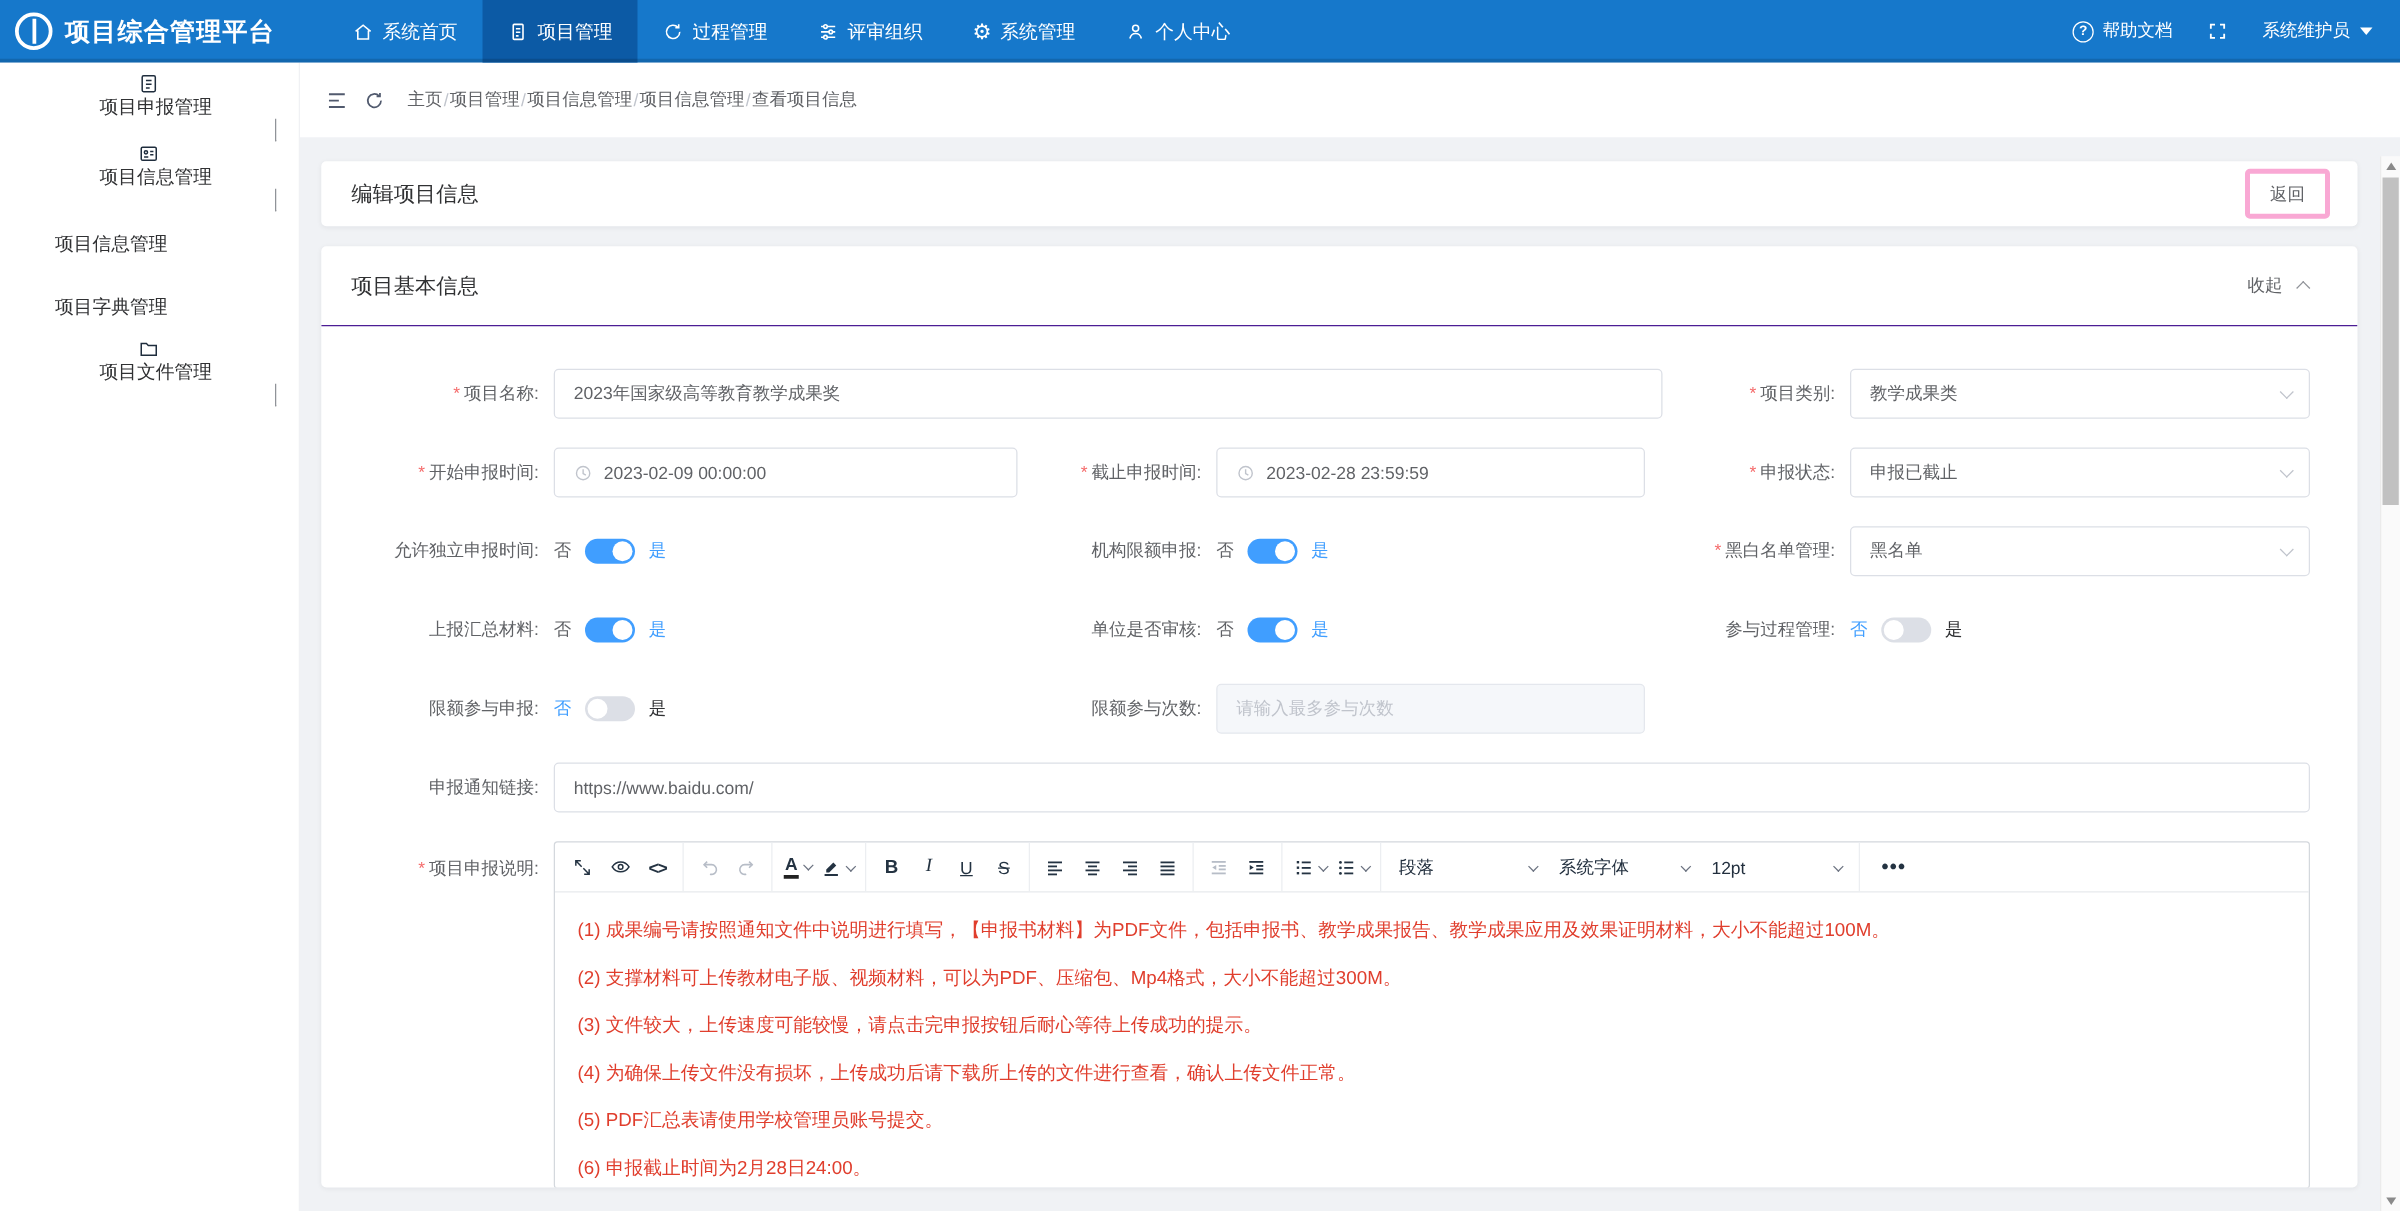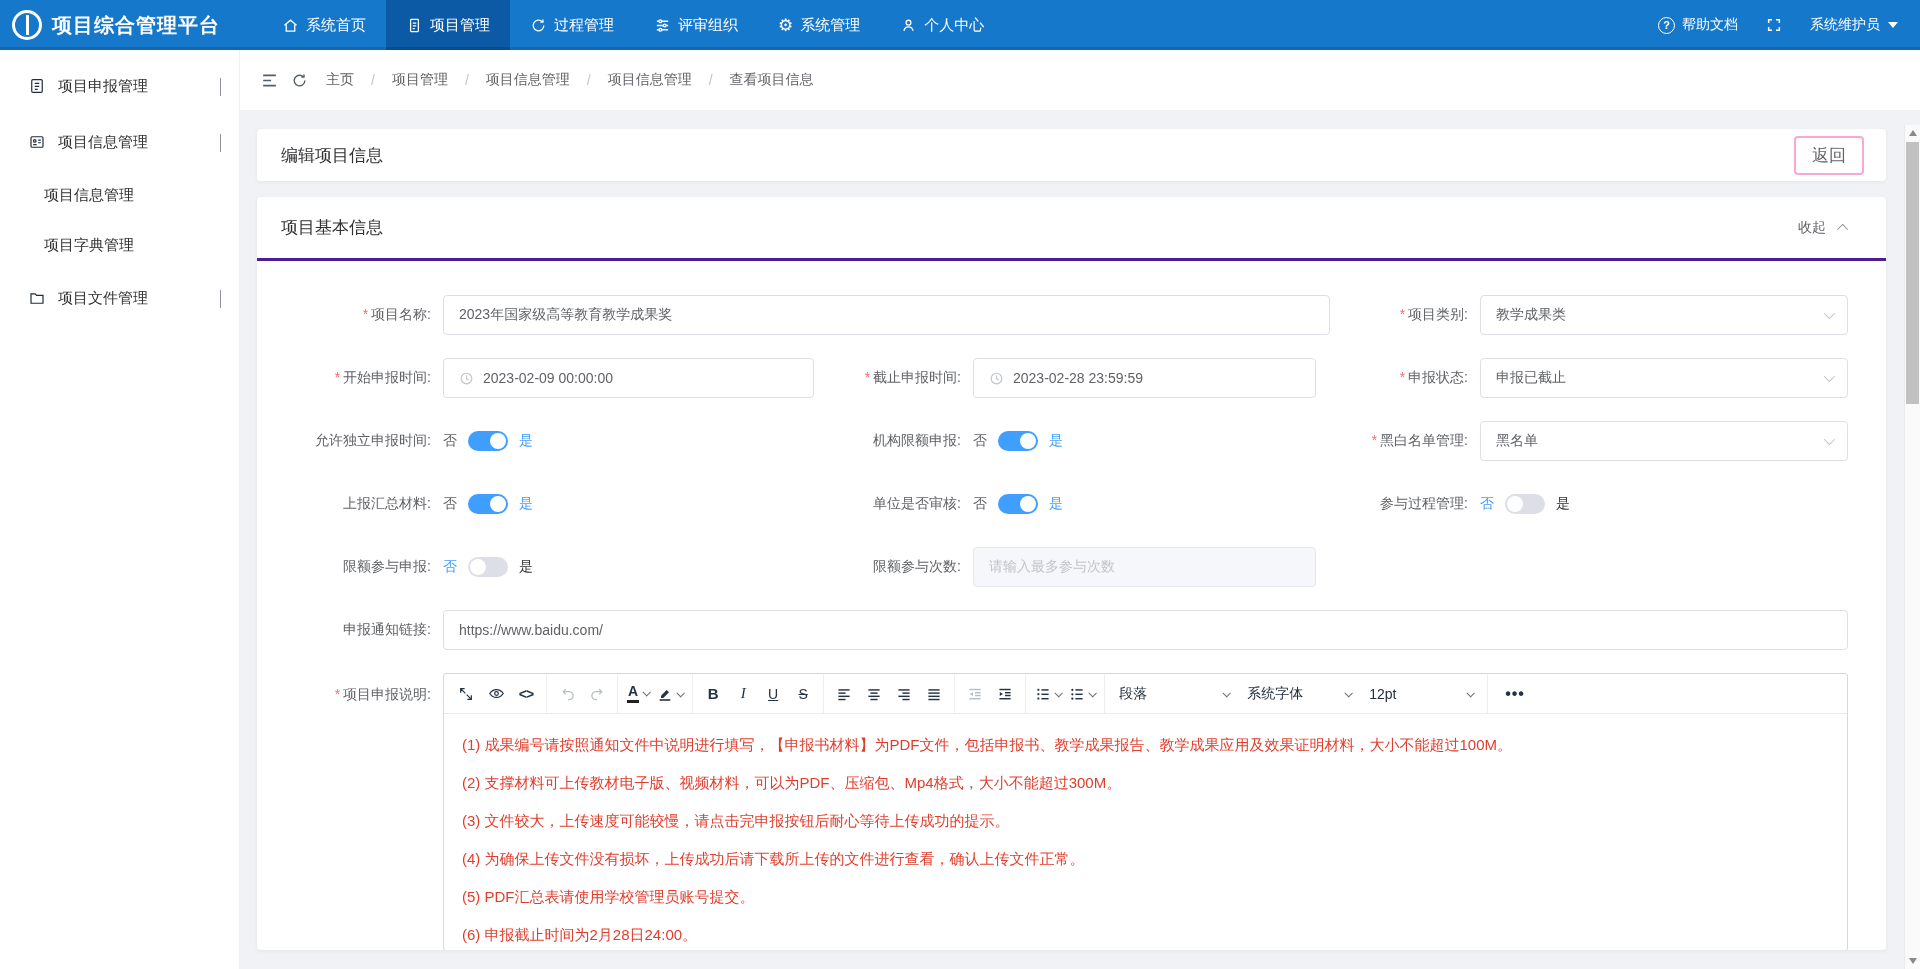--- a/index.html
+++ b/index.html
@@ -26,50 +26,50 @@
             display:flex; align-items:center; justify-content:center; font-size:11px; font-weight:bold; }
   .q-icon::after { content:"?"; }
   .nav-user { display:flex; align-items:center; gap:8px; cursor:pointer; }
   .caret-down { width:0; height:0; border-left:5px solid transparent; border-right:5px solid transparent;
                 border-top:6px solid #fff; }
 
   
   .sidebar { position:absolute; top:50px; left:0; bottom:0; width:240px; background:#fff;
              border-right:1px solid #f0f1f4; padding-top:8px; }
   .s-item { height:56px; display:flex; align-items:center; padding:0 18px 0 28px;
-            font-size:15px; color:#303133; cursor:pointer; }
+            font-size:15px; color:#303133; cursor:pointer;flex-direction:column; }
   .s-item .s-icon { margin-right:12px; color:#1f2d3d; }
   .s-chev { margin-left:auto; }
   .chev { width:8px; height:8px; border-right:1.5px solid #909399; border-bottom:1.5px solid #909399; }
   .chev.down { transform:rotate(45deg) translateY(-2px); }
   .chev.up { transform:rotate(-135deg) translateY(-2px); }
   .s-sub { height:50px; display:flex; align-items:center; padding-left:44px;
            font-size:15px; color:#303133; cursor:pointer; }
 
   
   .topbar { position:absolute; top:50px; left:240px; right:0; height:60px; background:#fff;
             display:flex; align-items:center; gap:12px; padding-left:20px; color:#515a6e; }
   .tb-icon { cursor:pointer; color:#515a6e; }
-  .crumbs { display:flex; align-items:center; gap:17px; font-size:14px; color:#606266; margin-left:6px; }
+  .crumbs { display:flex; align-items:center; gap:1px; font-size:14px; color:#606266; margin-left:6px; }
   .crumb { cursor:pointer; }
   .crumb-sep { color:#c0c4cc; }
 
   
   .content { position:absolute; top:110px; left:240px; right:0; bottom:0; background:#f0f2f5;
              padding:19px 34px 0 17px; }
   .card1 { height:52px; background:#fff; border-radius:4px; box-shadow:0 1px 4px rgba(0,21,41,.06);
            display:flex; align-items:center; justify-content:space-between; padding:0 22px 0 24px; }
   .card-title { font-size:17px; color:#303133; font-weight:500; }
-  .btn-back { border:2px solid #f9a8d4; background:#fff; border-radius:4px; color:#606266;
-              font-size:17px; padding:9px 16px; line-height:1; cursor:pointer;
+  .btn-back { border:4px solid #f9a8d4; background:#fff; border-radius:4px; color:#606266;
+              font-size:14px; padding:9px 16px; line-height:1; cursor:pointer;
               font-family:inherit; }
   .card2 { margin-top:16px; height:753px; background:#fff; border-radius:4px;
            box-shadow:0 1px 4px rgba(0,21,41,.06); overflow:hidden; }
   .c2-head { height:64px; display:flex; align-items:center; justify-content:space-between;
-             padding:0 38px 0 24px; border-bottom:3px solid #4c1d95; }
+             padding:0 38px 0 24px; border-bottom:1px solid #4c1d95; }
   .collapse { display:flex; align-items:center; gap:14px; font-size:14px; color:#606266; cursor:pointer; }
 
   
   .form { padding-top:34px; }
   .row { display:flex; align-items:center; height:40px; margin-bottom:23px; padding-right:38px; }
   .lbl { width:186px; flex:none; text-align:right; padding-right:12px; font-size:14px; color:#606266; white-space:nowrap; }
   .lbl2 { width:159px; flex:none; text-align:right; padding-right:12px; font-size:14px; color:#606266; white-space:nowrap; }
   .lbl3 { width:150px; flex:none; text-align:right; padding-right:12px; font-size:14px; color:#606266; white-space:nowrap; }
   .star { color:#f56c6c; margin-right:3px; }
   .inp { height:40px; border:1px solid #dcdfe6; border-radius:4px; background:#fff;

